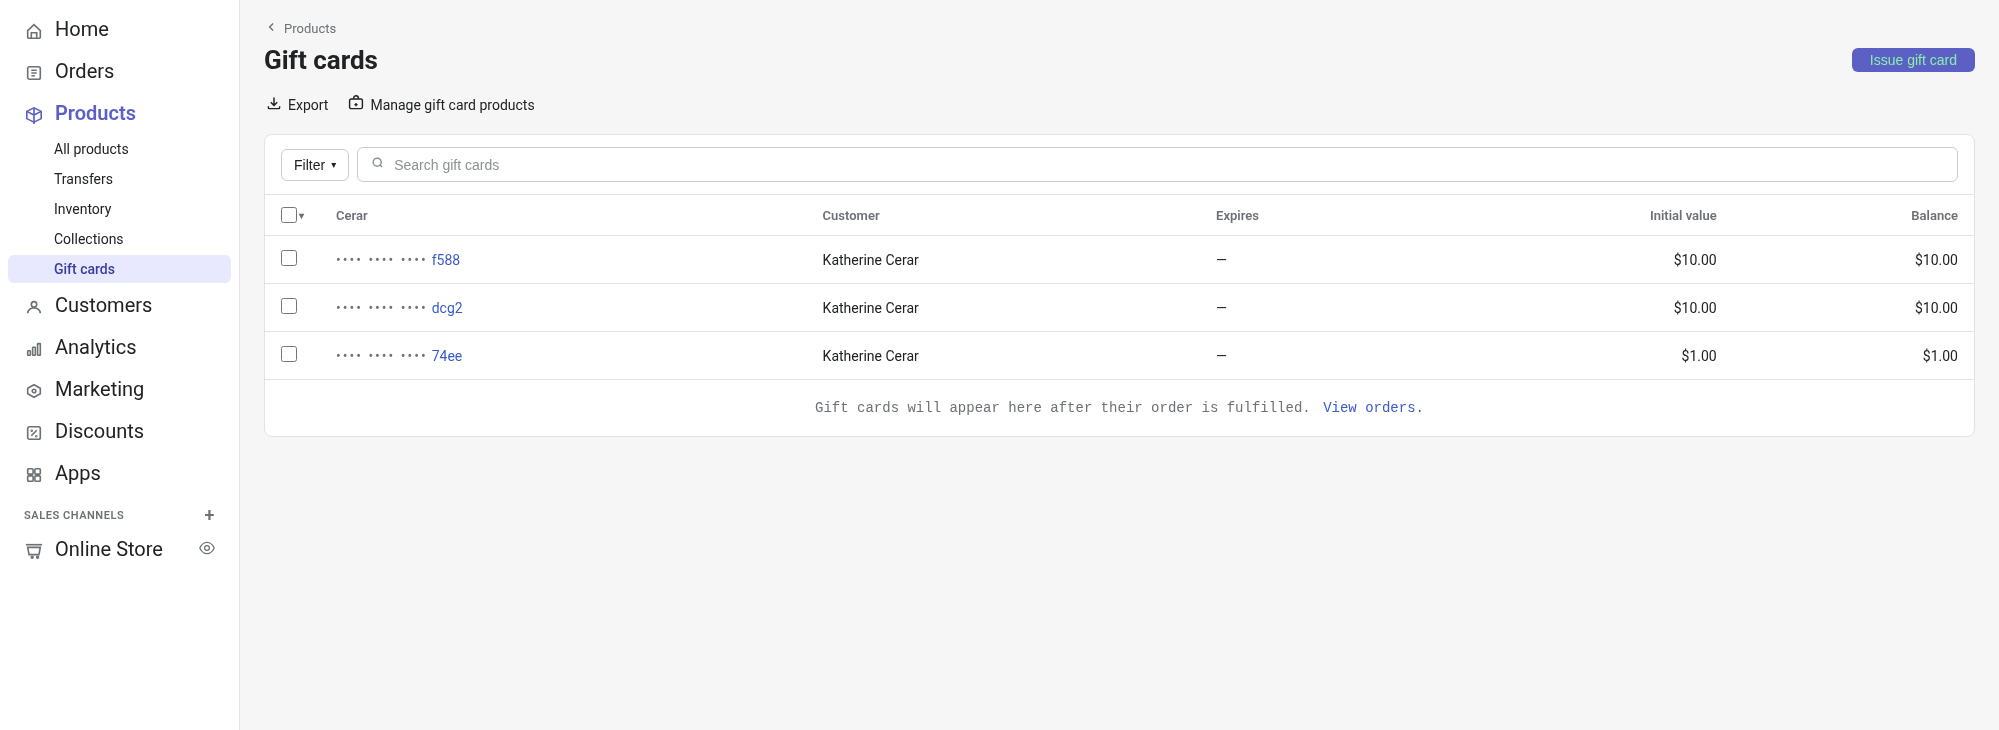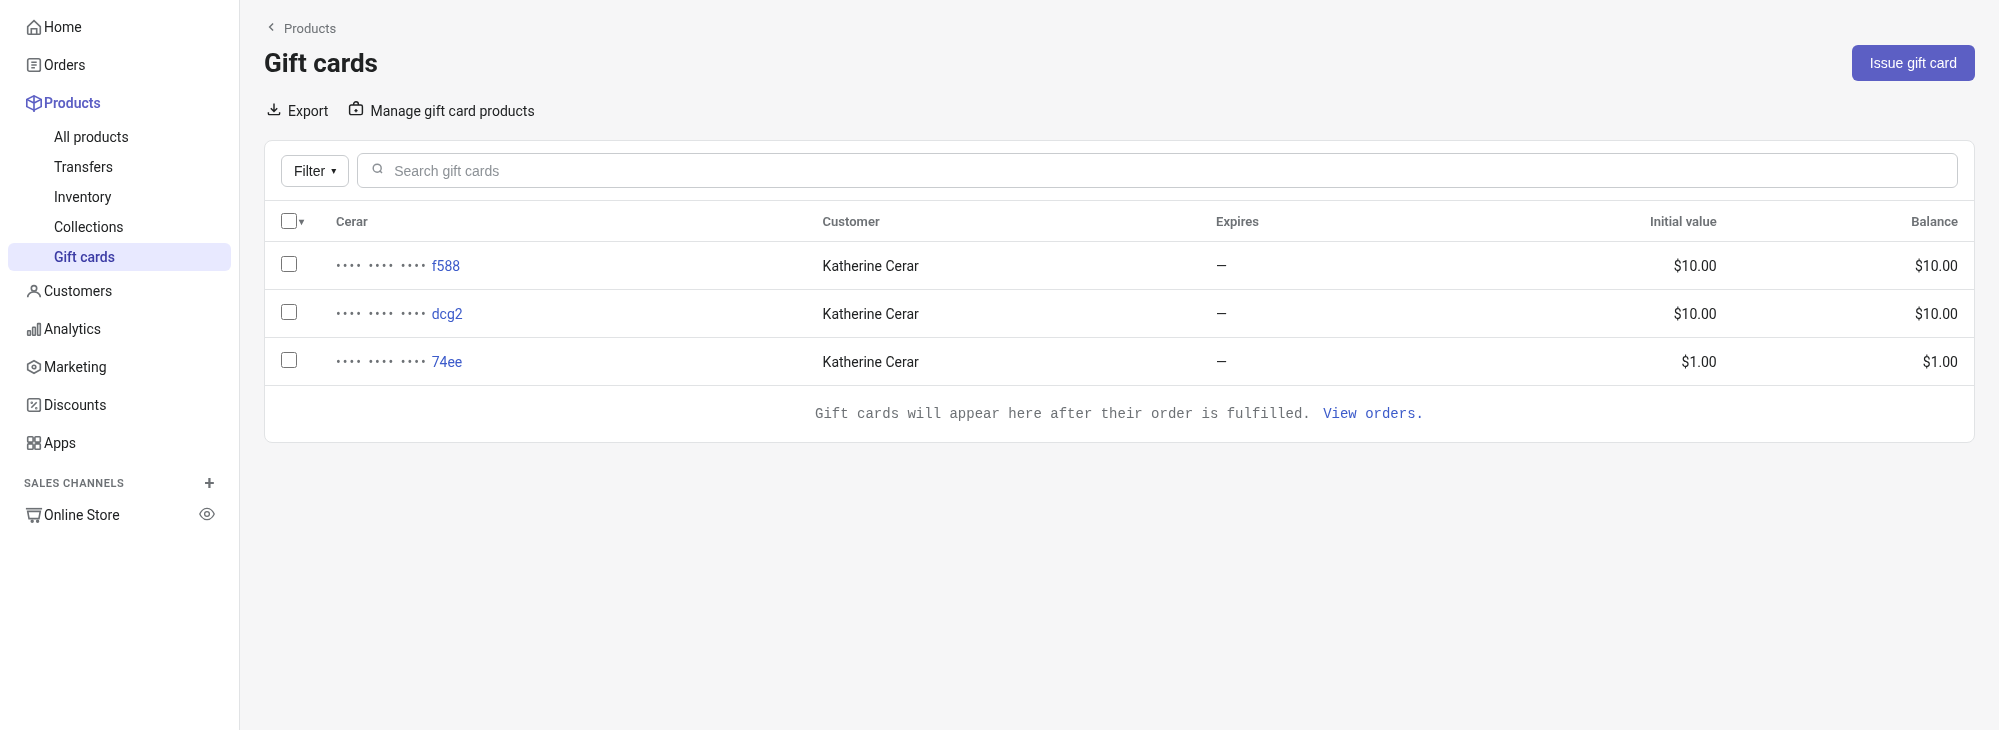--- a/index.html
+++ b/index.html
@@ -19,29 +19,29 @@
       min-width: 240px;
       background: #fff;
       border-right: 1px solid #e1e3e5;
       display: flex;
       flex-direction: column;
       padding: 8px 0;
       overflow-y: auto;
     }
     .sidebar-item {
       display: flex;
-      align-items: center;
-      gap: 0;
+      align-items: flex-end;
+      gap: 11px;
       padding: 8px 16px;
       cursor: pointer;
       border-radius: 6px;
       margin: 1px 8px;
       color: #202223;
       text-decoration: none;
-      font-size: 14px;
+      font-size: 20px;
     }
     .sidebar-item .icon {
       width: 20px;
       height: 20px;
       display: flex;
       align-items: center;
       justify-content: center;
       flex-shrink: 0;
     }
     .sidebar-sub-item {
@@ -98,24 +98,24 @@
       margin-bottom: 16px;
     }
     .page-title {
       font-size: 26px;
       font-weight: 700;
       color: #202223;
     }
 
     .issue-btn {
       background: #5c5fc4;
-      color: #ffffff;
+      color: #86efac;
       border: none;
       border-radius: 6px;
-      padding: 10px 18px;
+      padding: 4px 18px;
       font-size: 14px;
       font-weight: 500;
       cursor: pointer;
       white-space: nowrap;
     }
 
     .toolbar {
       display: flex;
       align-items: center;
       gap: 16px;

